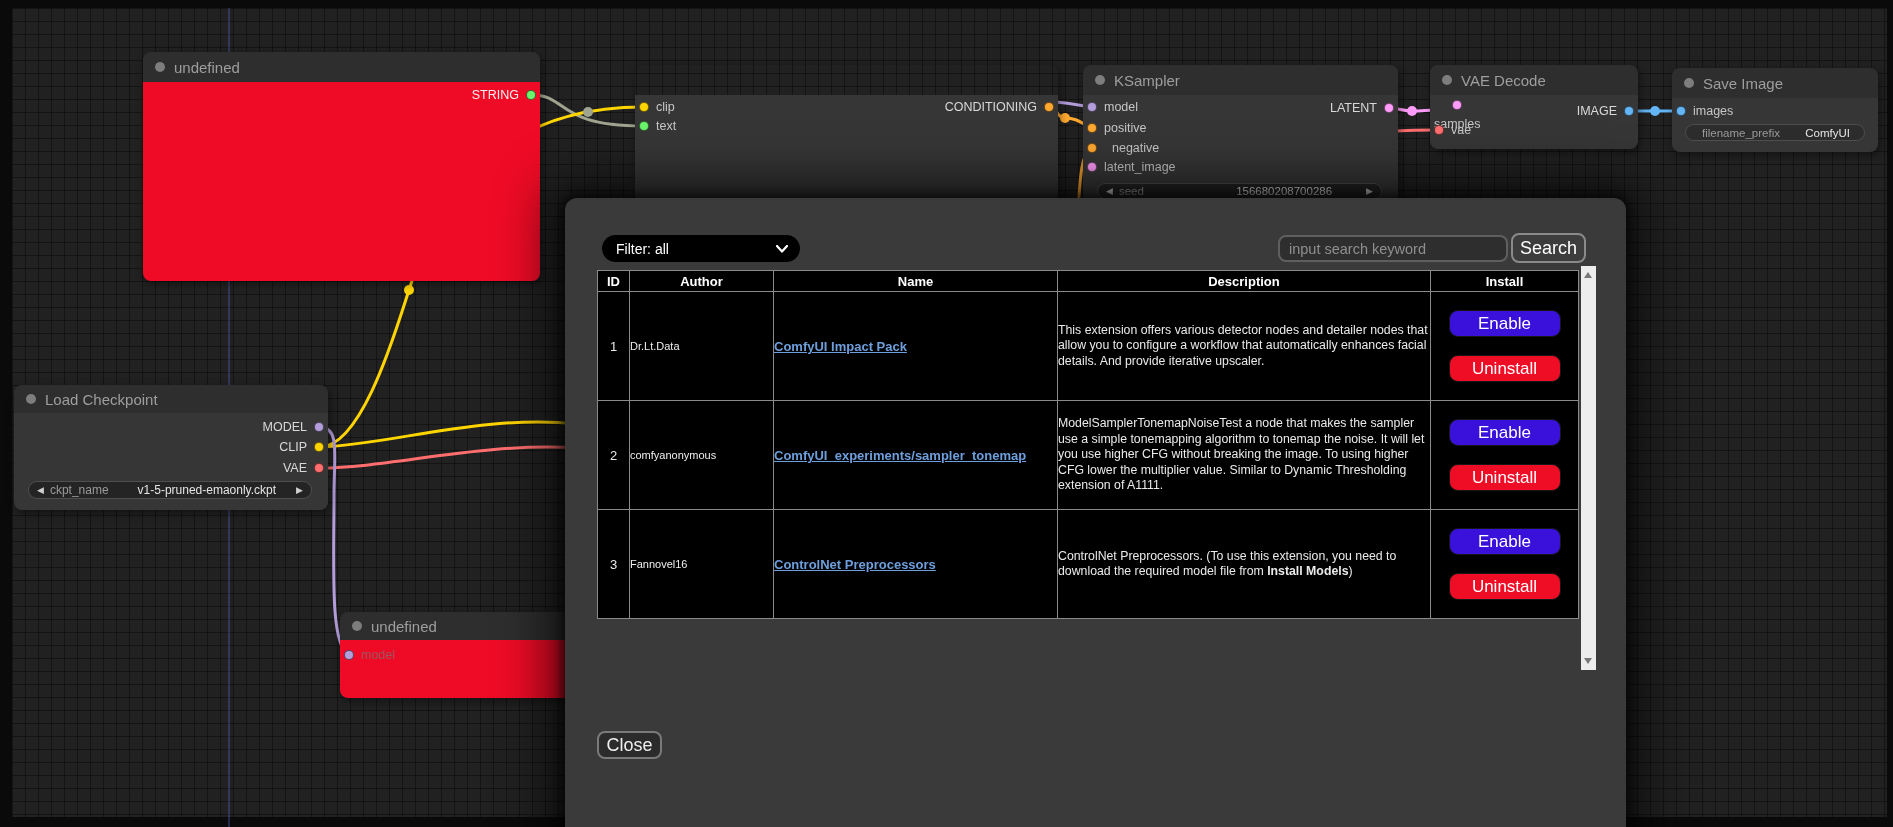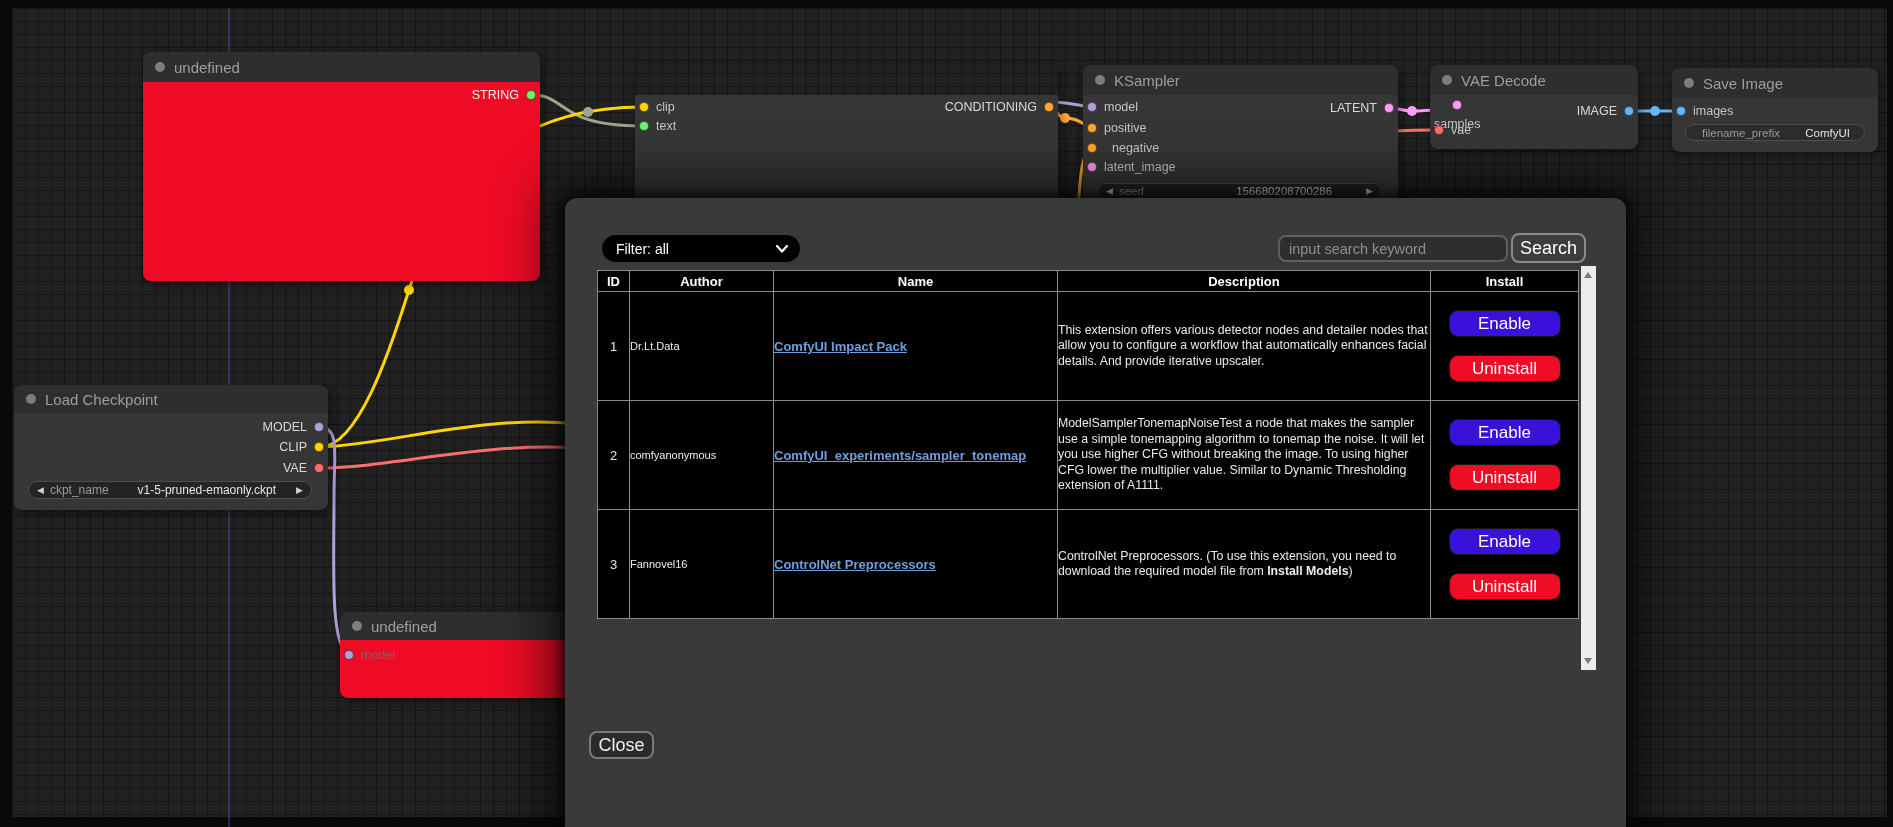--- a/index.html
+++ b/index.html
@@ -53,21 +53,21 @@
   td.c-name a{font-weight:bold;font-size:13px;text-decoration:underline;}
   td.c-desc{padding:1px 4px;font-size:12.3px;line-height:15.4px;color:#eaeaea;}
   td.c-install{text-align:center;}
   .act-btn{display:block;width:112px;height:27px;margin:18px auto;border:1px solid #161616;
     border-radius:9px;color:#fff;font-size:17px;padding:0;cursor:pointer;font-family:"Liberation Sans",sans-serif;}
   #scrollbar{position:absolute;left:1016px;top:68px;width:15px;height:404px;background:#ededed;}
   .sb-up{position:absolute;top:6px;left:3px;width:0;height:0;
     border-left:4.5px solid transparent;border-right:4.5px solid transparent;border-bottom:6px solid #787878;}
   .sb-down{position:absolute;bottom:6px;left:3px;width:0;height:0;
     border-left:4.5px solid transparent;border-right:4.5px solid transparent;border-top:6px solid #787878;}
-  #close-btn{position:absolute;left:24px;top:533px;width:65px;height:28px;background:#2b2b2b;
+  #close-btn{position:absolute;left:32px;top:533px;width:65px;height:28px;background:#2b2b2b;
     border:2px solid #7a7a7a;border-radius:8px;color:#eee;font-size:18px;padding:0;cursor:pointer;}
 </style>
 </head>
 <body>
 
 <div id="canvas">
   <div id="axis-v"></div>
 </div>
 
 <svg id="wires" width="1893" height="827">

